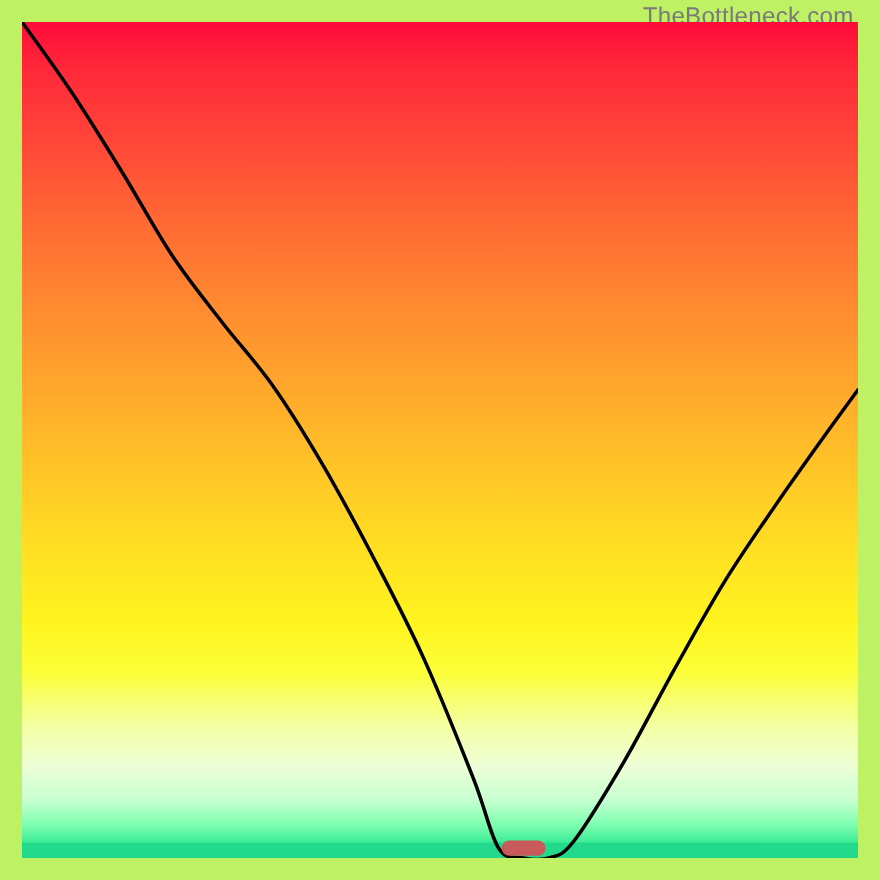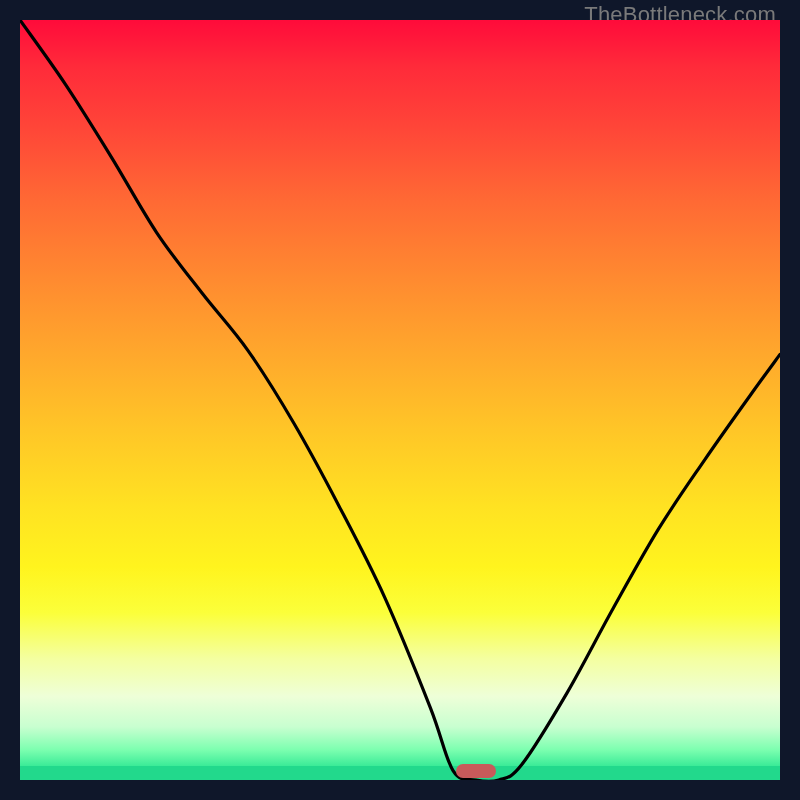--- a/index.html
+++ b/index.html
@@ -8,21 +8,21 @@
     width: 800px;
     height: 800px;
     background: #000;
     overflow: hidden;
     font-family: Arial, Helvetica, sans-serif;
   }
   .frame {
     position: relative;
     width: 800px;
     height: 800px;
-    background: #0f172a;
+    background: #bef264;
   }
   .plot-area {
     position: absolute;
     left: 20px;
     top: 20px;
     width: 760px;
     height: 760px;
     overflow: hidden;
   }
   .gradient {

